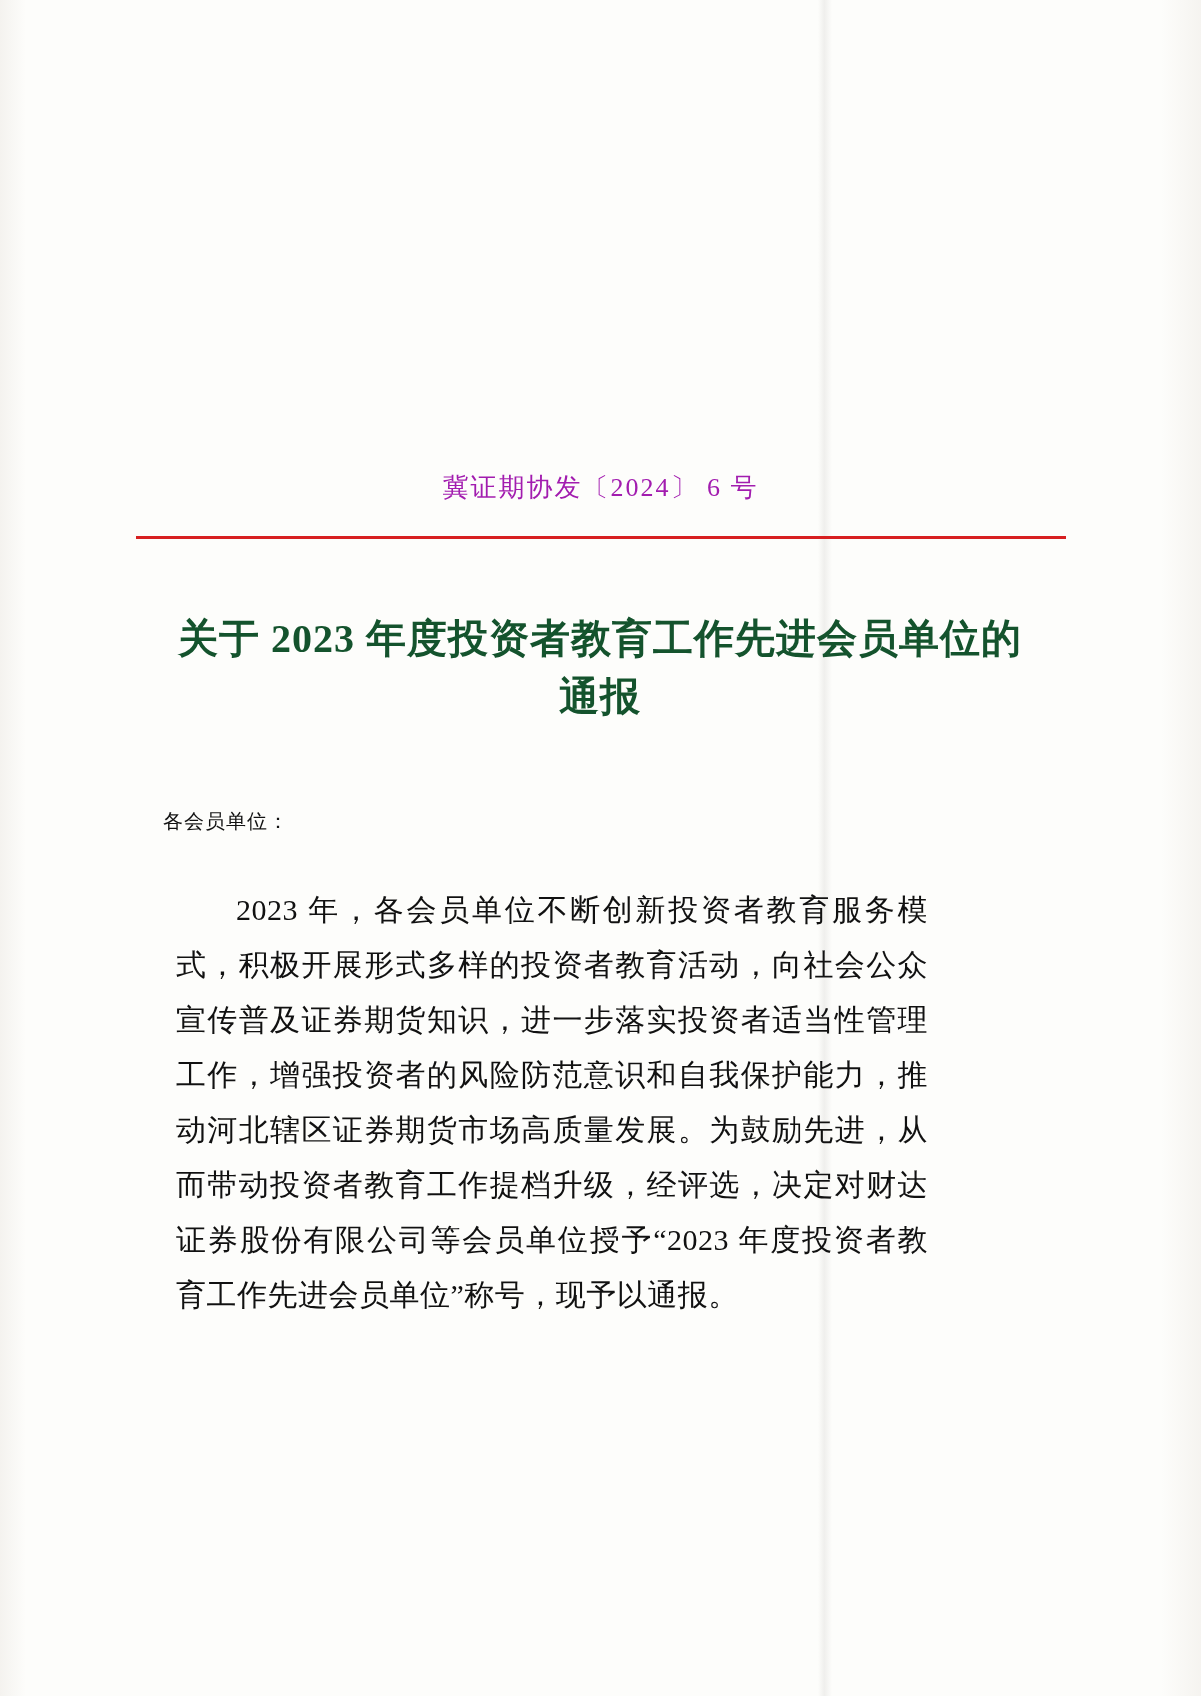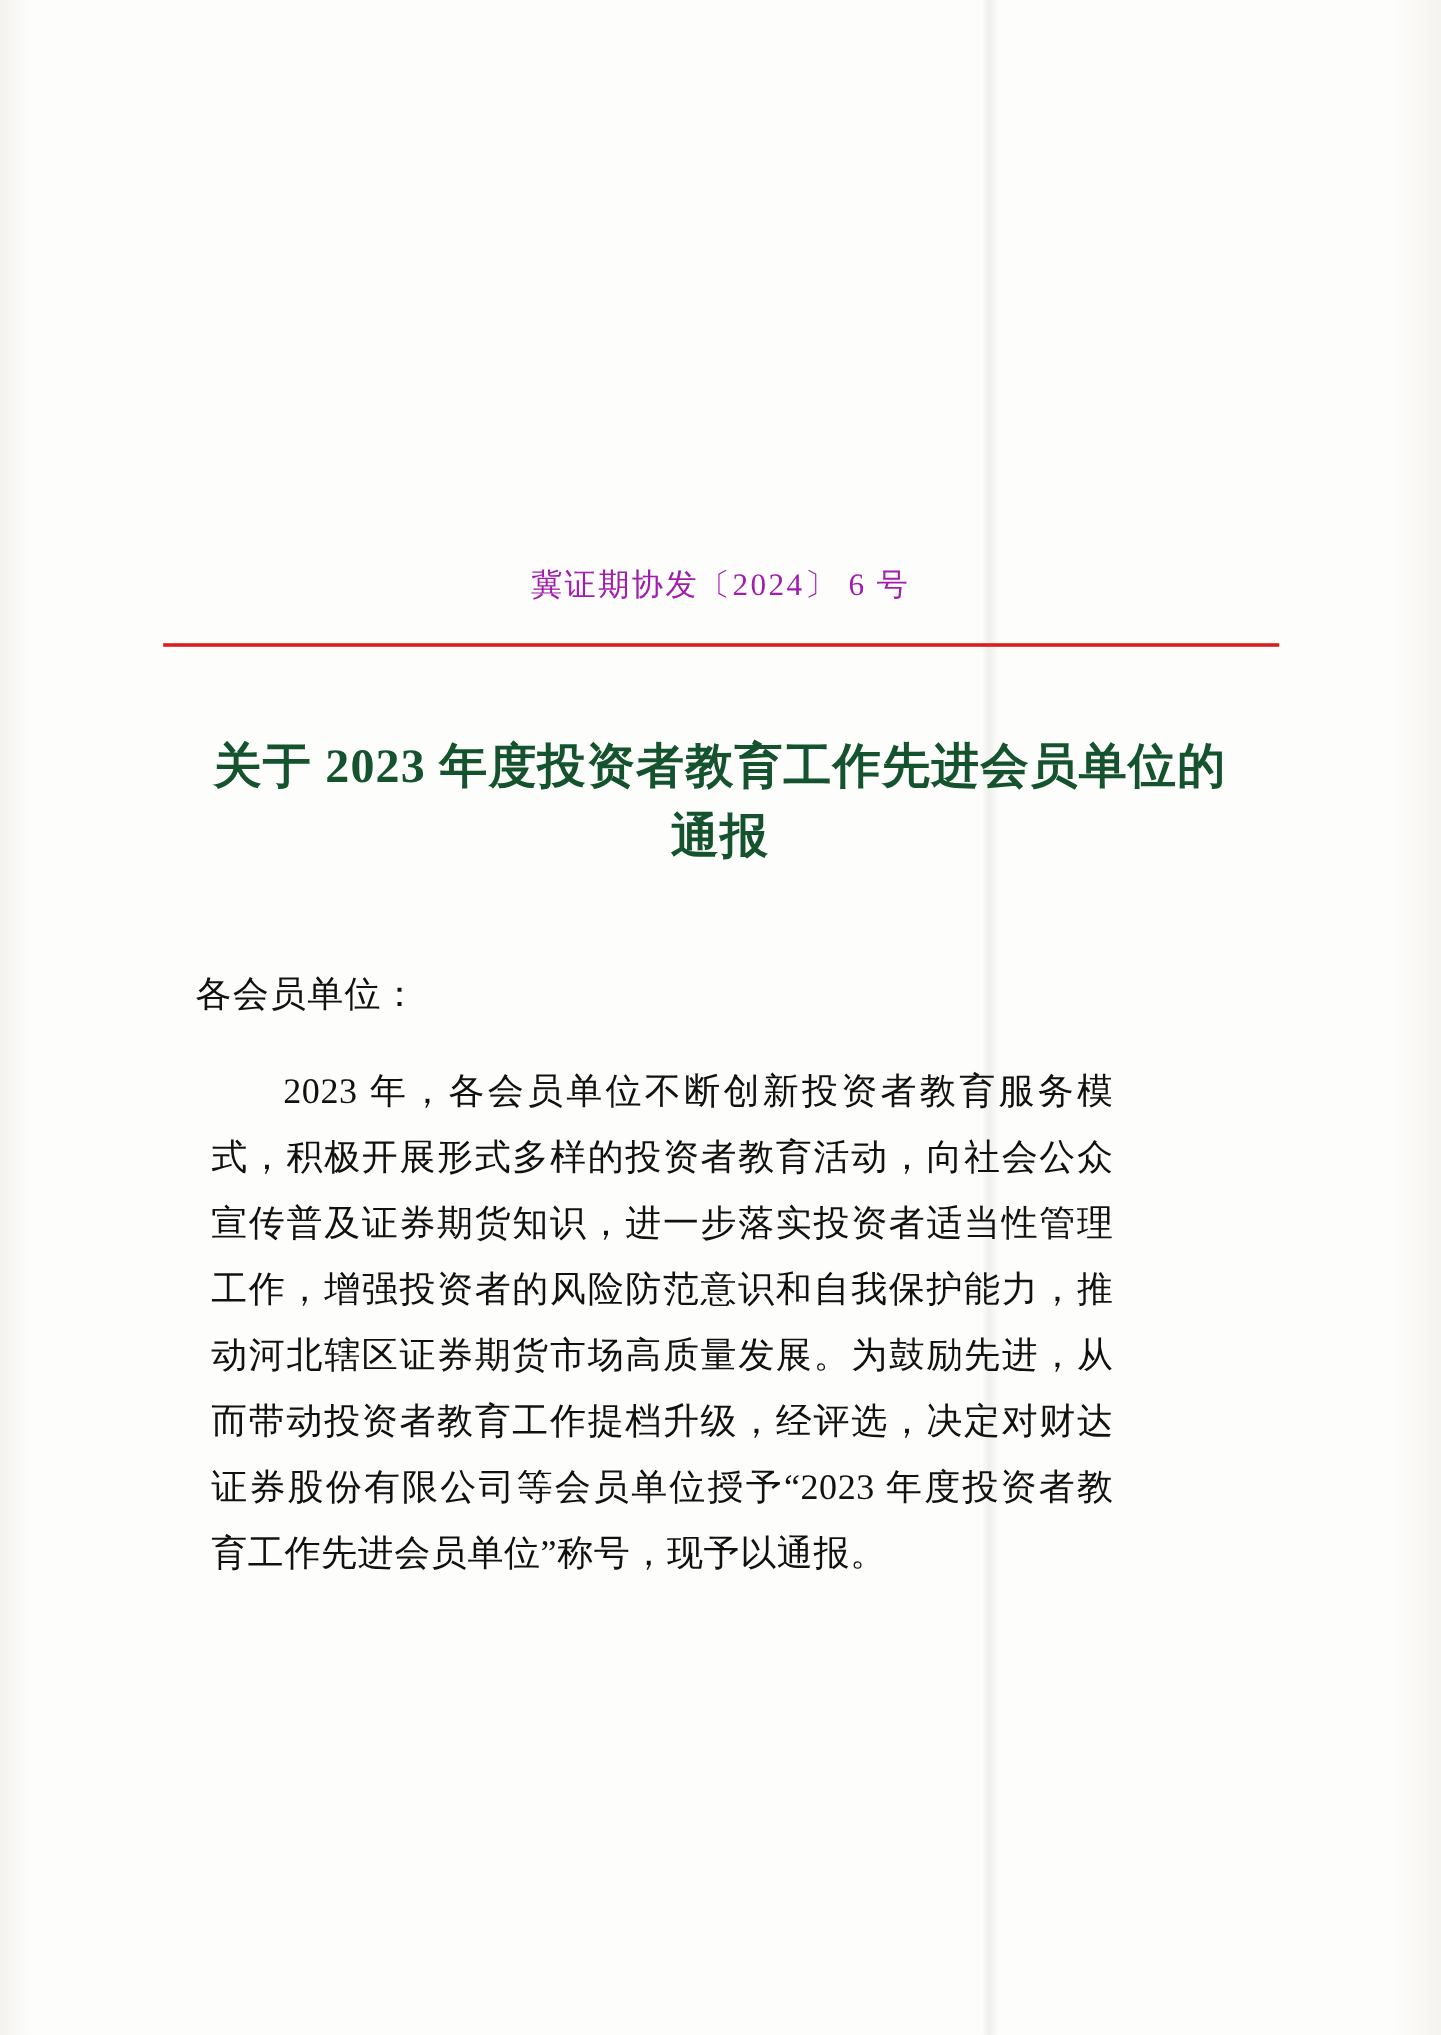--- a/index.html
+++ b/index.html
@@ -89,21 +89,21 @@
     line-height: 1.45;
     color: #14532d;
     letter-spacing: 1px;
     margin-top: 20px;
   }
 
   .salutation {
     position: absolute;
     top: 808px;
     left: 163px;
-    font-size: 30px;
+    font-size: 20px;
     color: #111;
     letter-spacing: 1px;
   }
 
   .body-text {
     position: absolute;
     top: 866px;
     left: 160px;
     width: 784px;
     font-size: 30px;

